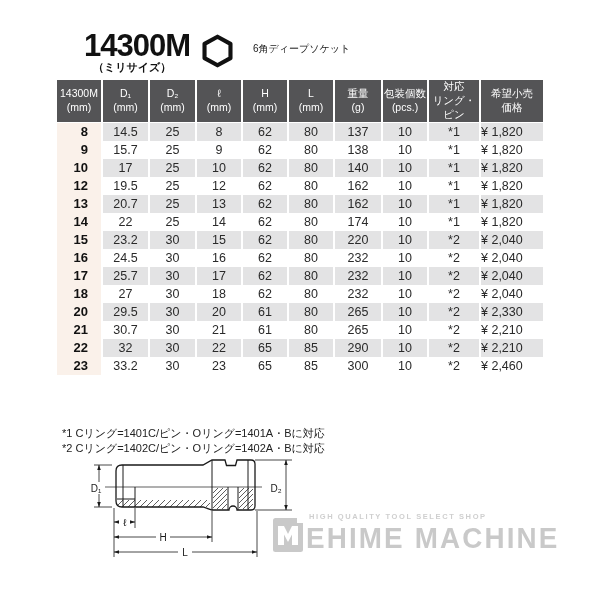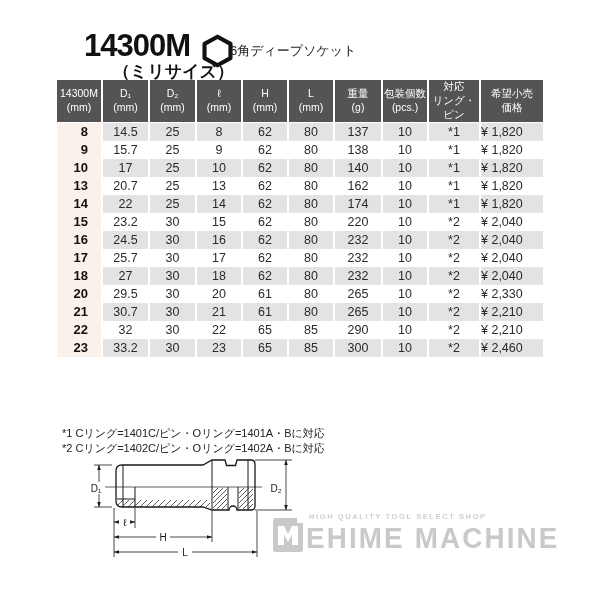--- a/index.html
+++ b/index.html
@@ -3,23 +3,23 @@
 <meta charset="utf-8">
 <style>
   * { margin:0; padding:0; box-sizing:border-box; }
   html,body { width:600px; height:600px; }
   body { font-family:"Liberation Sans","DejaVu Sans",sans-serif; background:#fff; }
   .page { position:relative; width:600px; height:600px; background:#fff; overflow:hidden;padding-left:33px; }
 
   
   .model { position:absolute; left:84px; top:28px; font-size:31px; font-weight:700;
            letter-spacing:-1px; color:#111; }
-  .size-note { position:absolute; left:93px; top:60px; font-size:17px; font-weight:700; color:#111;margin-left:20px; }
+  .size-note { position:absolute; left:93px; top:60px; font-size:11px; font-weight:700; color:#111; }
   .hex-icon { position:absolute; left:201px; top:34px; }
-  .product-type { position:absolute; left:230px; top:42px; font-size:13px; color:#1a1a1a; }
+  .product-type { position:absolute; left:253px; top:42px; font-size:10px; color:#1a1a1a; }
 
   
   table.spec { position:absolute; left:57px; top:80px; width:486px;
                border-collapse:separate; border-spacing:0; table-layout:fixed; }
   .spec th { background:#545456; color:#fff; font-weight:400; font-size:10.5px;
              height:41px; vertical-align:middle; text-align:center; line-height:1.32;
              border-right:2px solid #fff; border-bottom:1px solid #fff; padding:0; }
   .spec th:last-child { border-right:none; }
   .spec th span { display:block; }
   .spec td { height:18px; font-size:12.5px; color:#2a2a2a; text-align:center;
@@ -144,20 +144,32 @@
           <td>¥ 1,820</td>
         </tr>
         <tr>
           <td>10</td>
           <td>17</td>
           <td>25</td>
           <td>10</td>
           <td>62</td>
           <td>80</td>
           <td>140</td>
+          <td>10</td>
+          <td>*1</td>
+          <td>¥ 1,820</td>
+        </tr>
+        <tr>
+          <td>12</td>
+          <td>19.5</td>
+          <td>25</td>
+          <td>12</td>
+          <td>62</td>
+          <td>80</td>
+          <td>162</td>
           <td>10</td>
           <td>*1</td>
           <td>¥ 1,820</td>
         </tr>
         <tr>
           <td>13</td>
           <td>20.7</td>
           <td>25</td>
           <td>13</td>
           <td>62</td>

